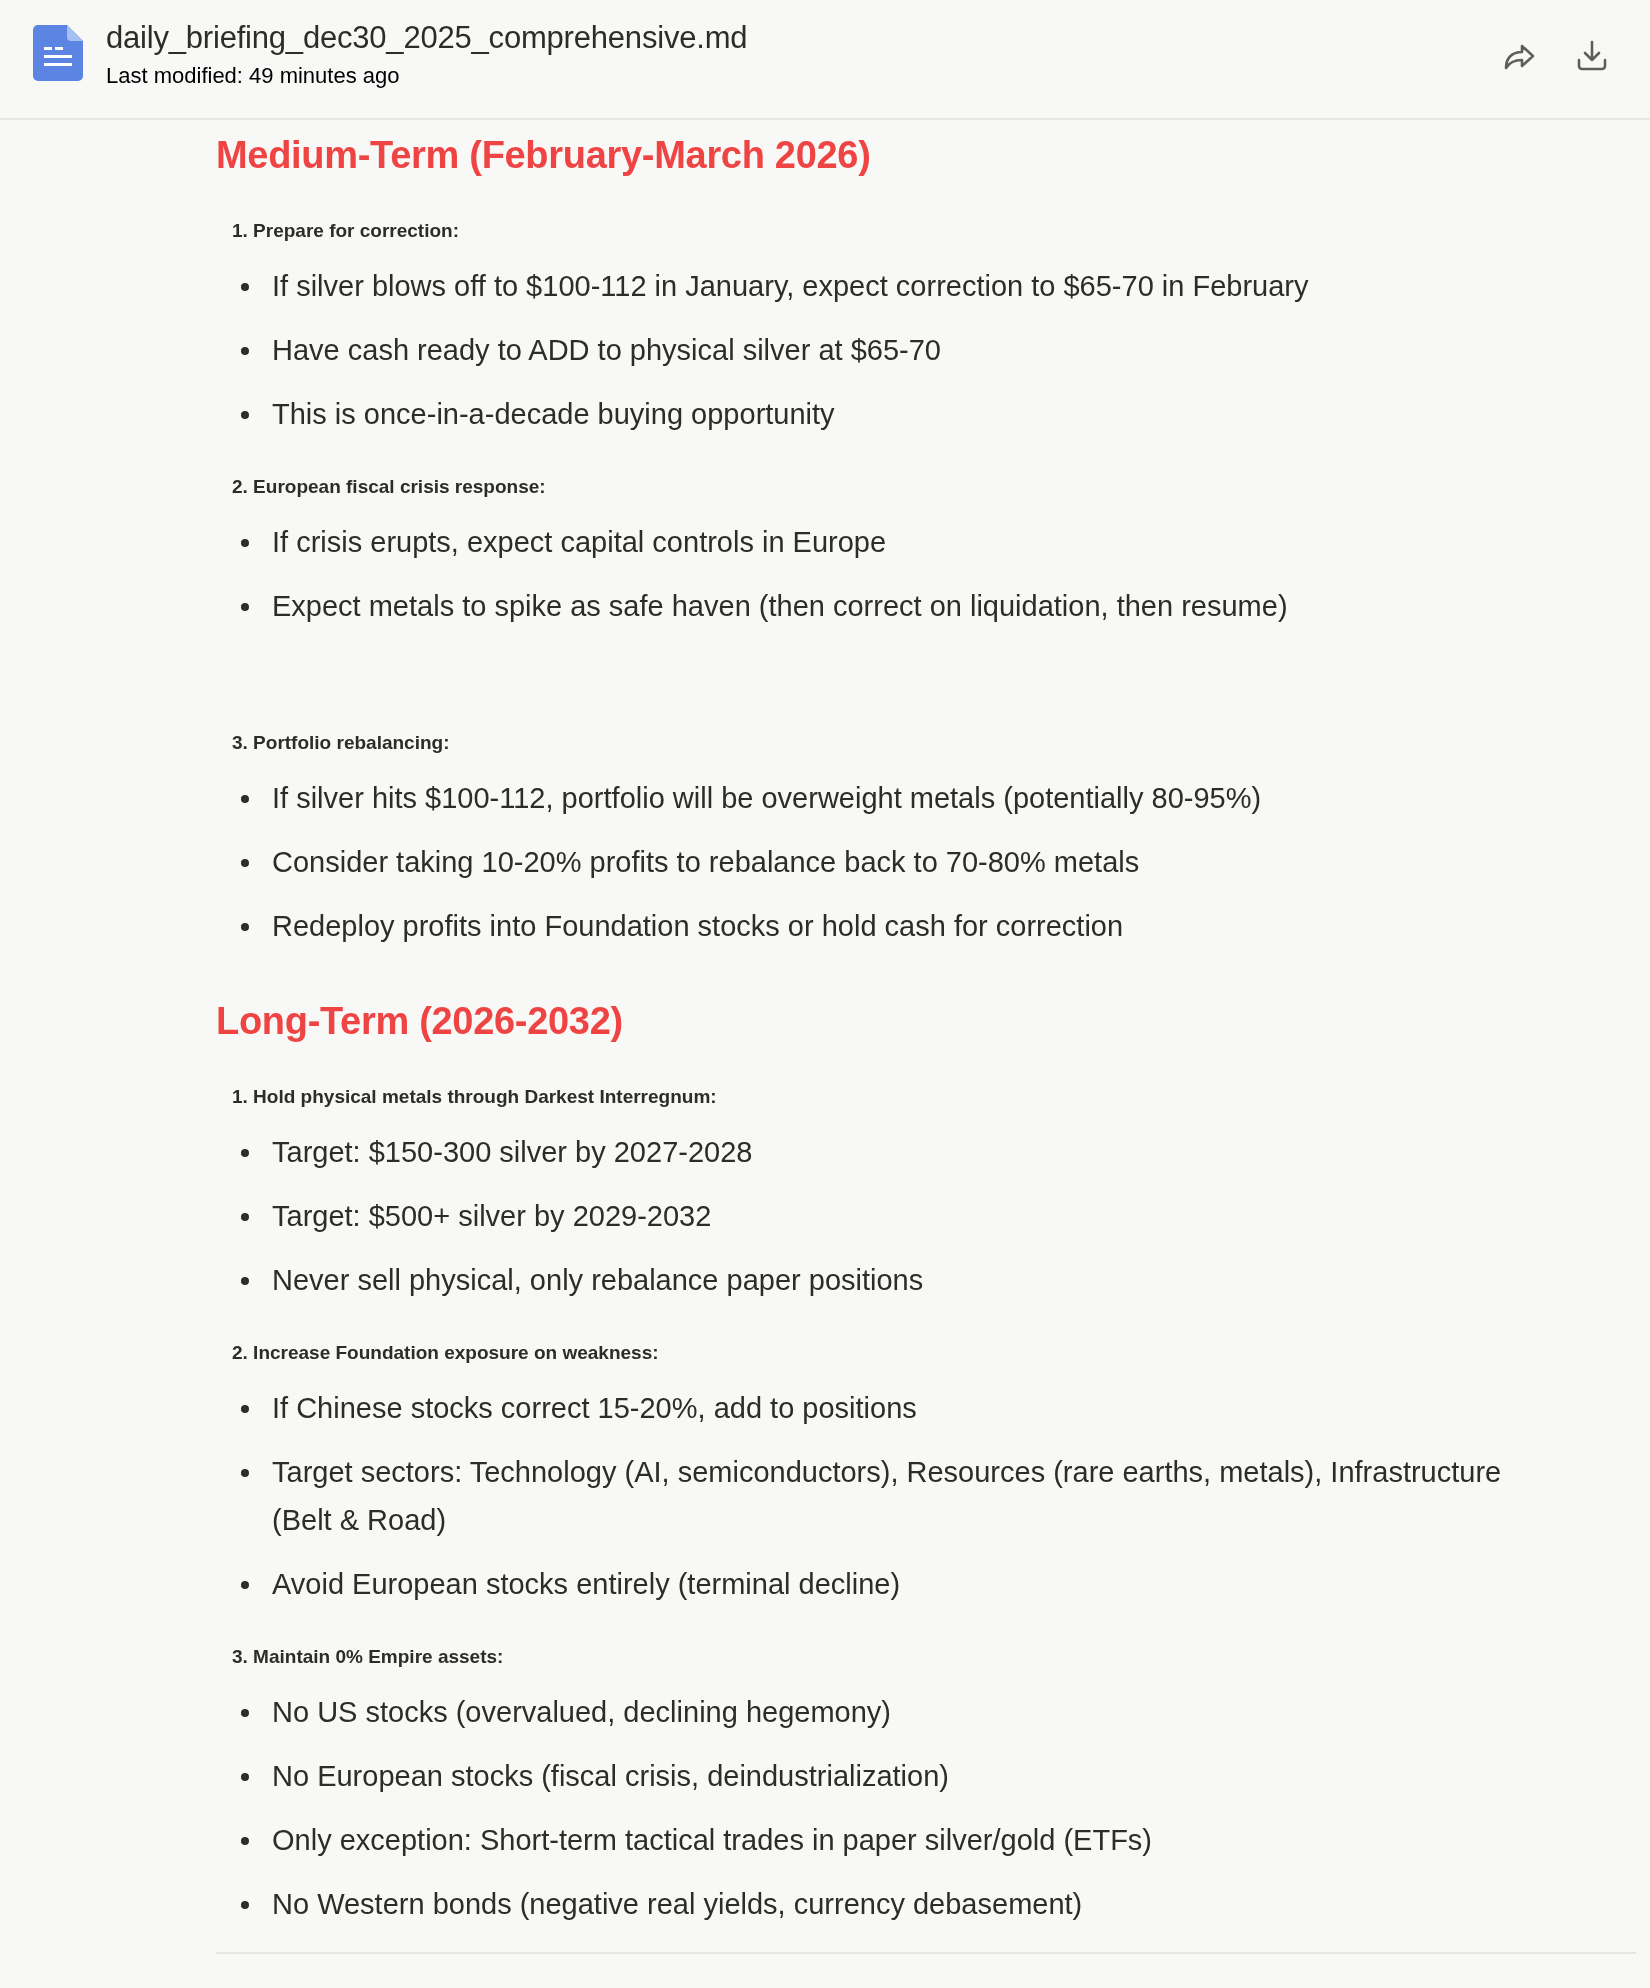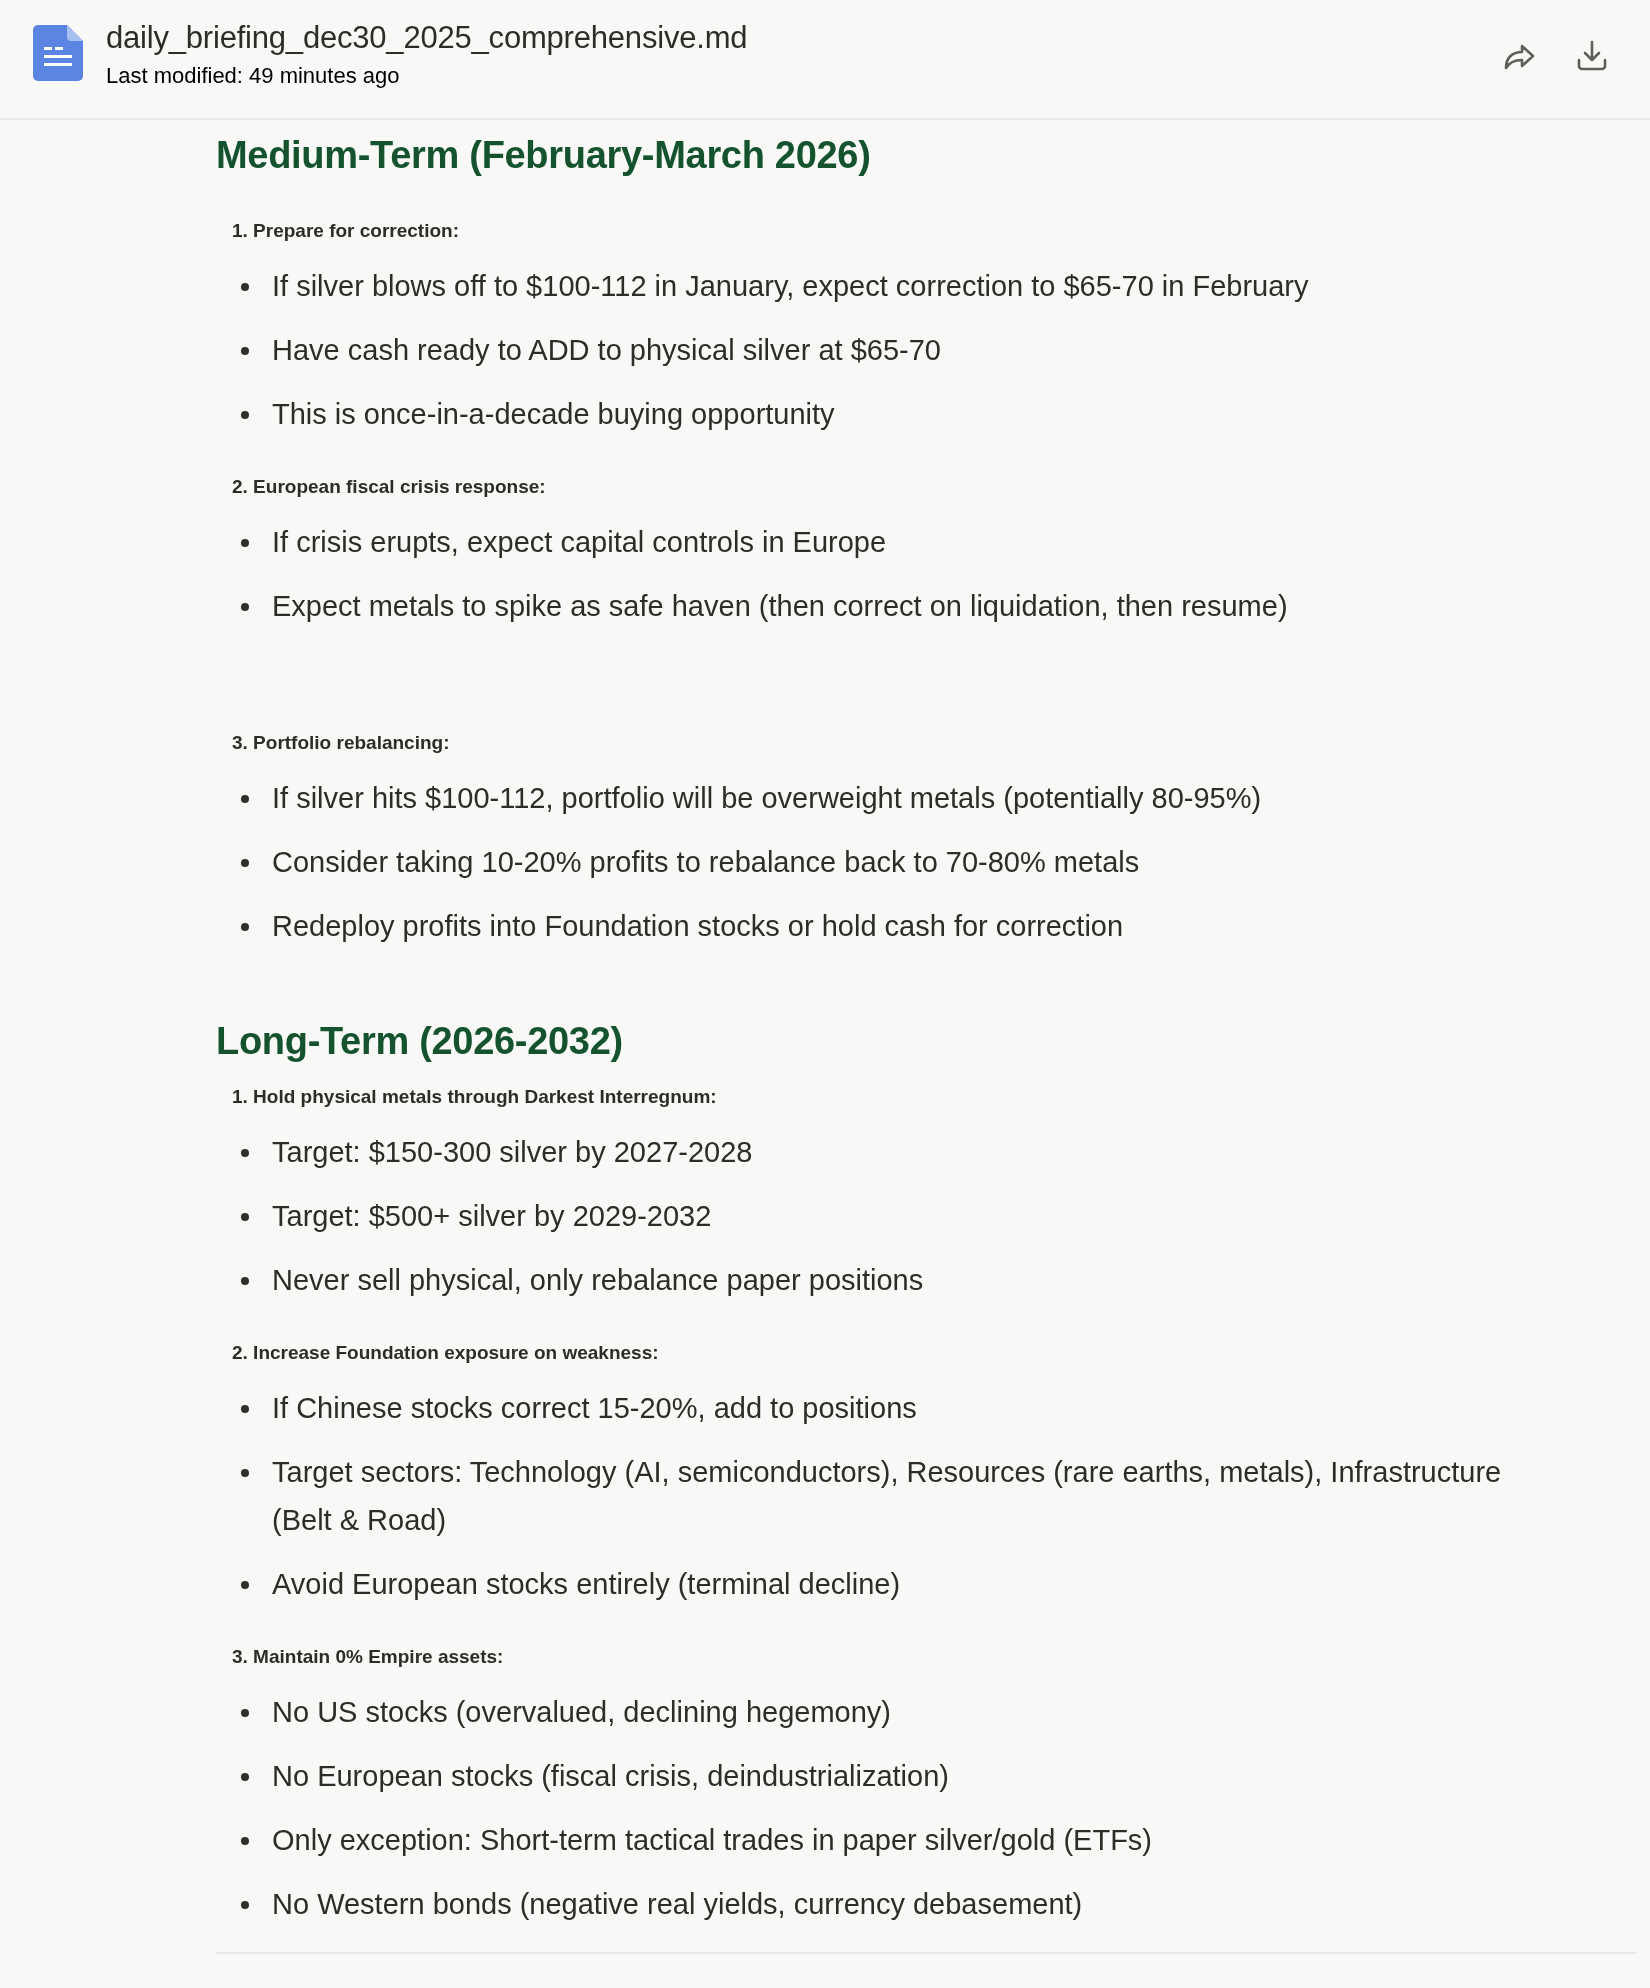--- a/index.html
+++ b/index.html
@@ -24,25 +24,25 @@
   .subtitle {
     position: absolute; left: 106px; top: 63px;
     font-size: 22px; color: #000000;
   }
   .hdr-btn { position: absolute; top: 36px; width: 40px; height: 40px; cursor: pointer; }
   .share-btn { left: 1500px; }
   .download-btn { left: 1572px; }
 
   .content { position: absolute; left: 216px; top: 120px; width: 1420px; }
   h2 {
-    margin: 0; font-size: 38px; font-weight: bold; color: #14532d;
+    margin: 0; font-size: 38px; font-weight: bold; color: #ef4444;
     letter-spacing: -0.3px;
   }
   .h-medium { position: absolute; top: 14px; }
-  .h-long { position: absolute; top: 880px; margin-top: 20px; }
+  .h-long { position: absolute; top: 880px; }
   .sub { position: absolute; font-size: 19px; font-weight: bold; margin: 16px; }
   ul { position: absolute; margin: 0; padding: 0 0 0 56px; list-style: none; width: 1240px; }
   li { position: relative; font-size: 29px; line-height: 48px; margin-bottom: 16px; }
   li::before {
     content: ""; position: absolute; left: -31px; top: 21px;
     width: 8px; height: 8px; border-radius: 50%; background: #2d2c29;
   }
   .rule { position: absolute; left: 0; top: 1832px; width: 1420px; height: 2px; background: #e6e6e4; }
 </style>
 </head>

